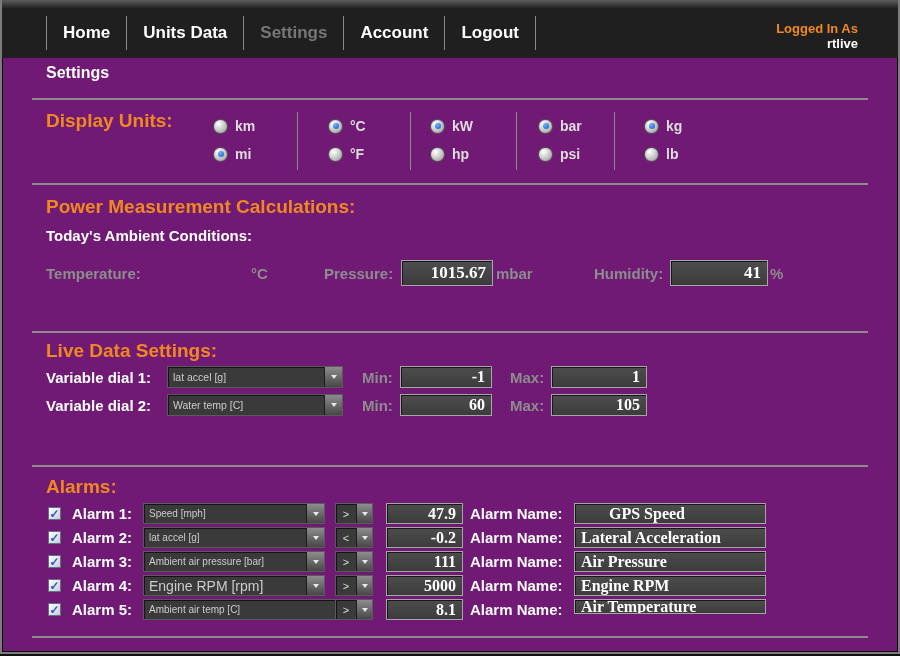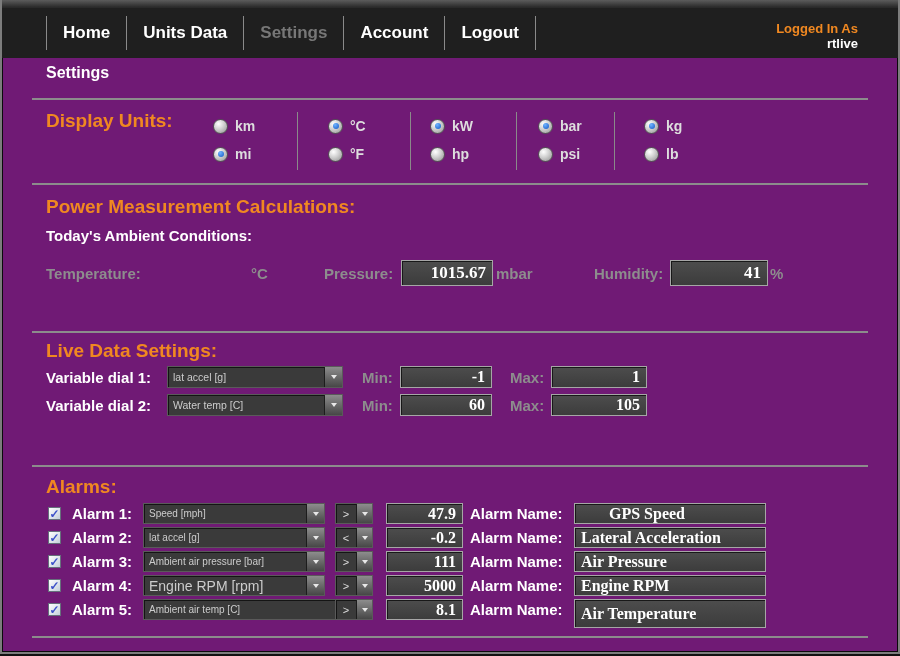--- a/index.html
+++ b/index.html
@@ -266,17 +266,17 @@
         </span>
       </div>
       <div class="select" style="left:333px;top:599px;width:38px;height:21px;">
         <span class="txt ctr">&gt;</span>
         <span class="btn" style="width:15px;">
           <span class="car"></span>
         </span>
       </div>
       <div class="field h22" style="left:384px;top:599px;width:77px;height:21px;">8.1</div>
       <div class="abs lbl-white" style="left:468px;top:601px;">Alarm Name:</div>
-      <div class="field h22 left" style="left:572px;top:599px;width:192px;height:29px;">Air Temperature</div>
+      <div class="field h22 left" style="left:572px;top:599px;width:192px;height:15px;">Air Temperature</div>
     </div>
 
   <div class="rule" style="top:636px;"></div>
 </div>
 
 </body></html>

